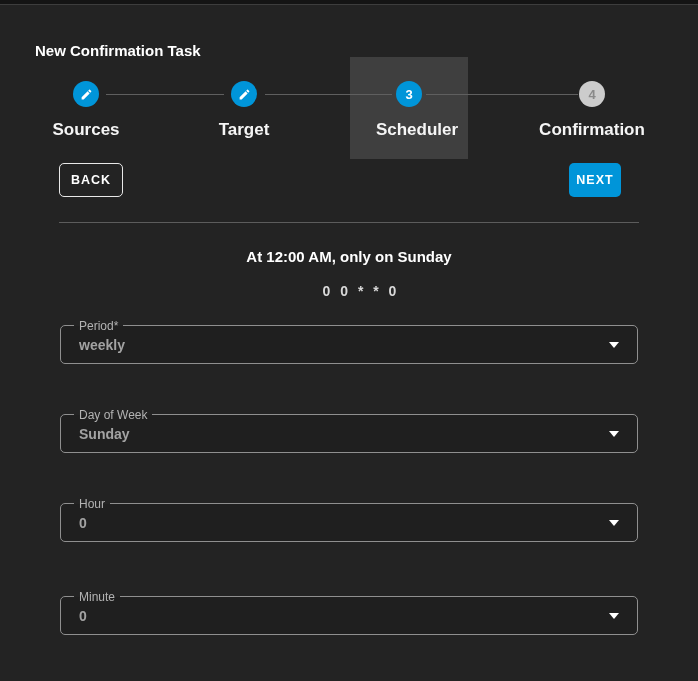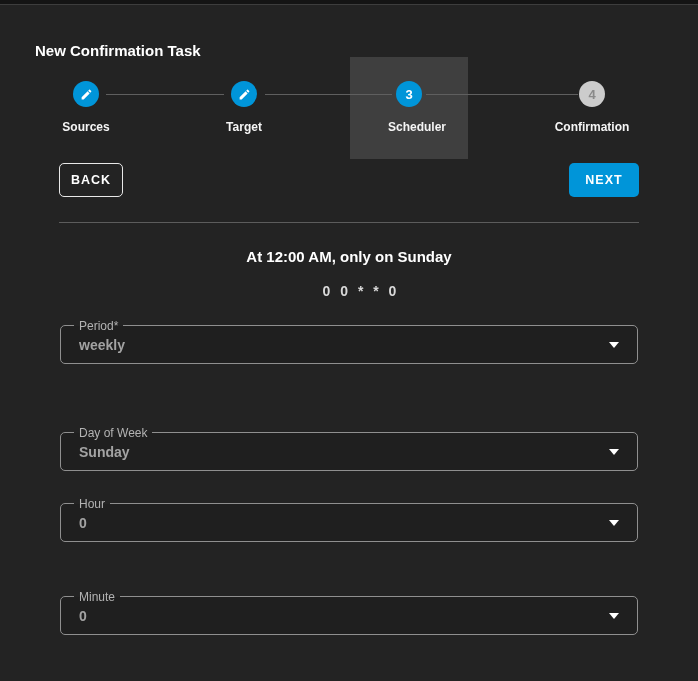--- a/index.html
+++ b/index.html
@@ -32,37 +32,37 @@
   .step-circle {
     position: absolute; top: 24px; width: 26px; height: 26px; border-radius: 50%;
     display: flex; align-items: center; justify-content: center;
   }
   .circle-blue { background: #0095d9; }
   .circle-gray { background: #cccccc; }
   .step-circle .num { font-size: 13px; font-weight: bold; color: #ffffff; }
   .circle-gray .num { color: #8a8a8a; }
   .step-label {
     position: absolute; top: 63px; transform: translateX(-50%);
-    color: #f5f5f5; font-size: 12px; font-weight: 600; white-space: nowrap;
+    color: #f5f5f5; font-size: 17px; font-weight: 600; white-space: nowrap;
   }
   .pencil-svg { width: 13px; height: 13px; display: block; }
   
   .btn {
     position: absolute; top: 163px; height: 34px;
     display: flex; align-items: center; justify-content: center;
     font-family: "Liberation Sans", sans-serif;
     font-size: 12.5px; font-weight: bold; letter-spacing: 1px;
     border-radius: 5px; cursor: pointer;
   }
   .btn-back {
     left: 59px; width: 64px;
     background: transparent; border: 1px solid #e8e8e8; color: #ffffff;
   }
   .btn-next {
-    left: 569px; width: 70px;
+    left: 569px; width: 52px;
     background: #0095d9; border: none; color: #ffffff;
   }
   .divider {
     position: absolute; left: 59px; top: 222px; width: 580px; height: 1px;
     background: #5c5c5c;
   }
   
   .schedule-summary {
     position: absolute; left: 0; top: 248px; width: 698px;
     text-align: center; color: #ffffff; font-size: 15px; font-weight: bold;
@@ -89,21 +89,21 @@
     display: flex; align-items: center; justify-content: space-between;
     height: 100%; padding: 0 18px;
   }
   .field-value { color: #a3a3a3; font-size: 14px; font-weight: bold; }
   .caret-down {
     width: 0; height: 0;
     border-left: 5px solid transparent; border-right: 5px solid transparent;
     border-top: 6px solid #ffffff;
   }
   .field-period  { top: 325px; }
-  .field-dow     { top: 432px; }
+  .field-dow     { top: 414px; }
   .field-hour    { top: 503px; }
   .field-minute  { top: 596px; }
 </style>
 </head>
 <body>
 
 <div class="topbar"></div>
 
 <div class="page-title">New Confirmation Task</div>
 

